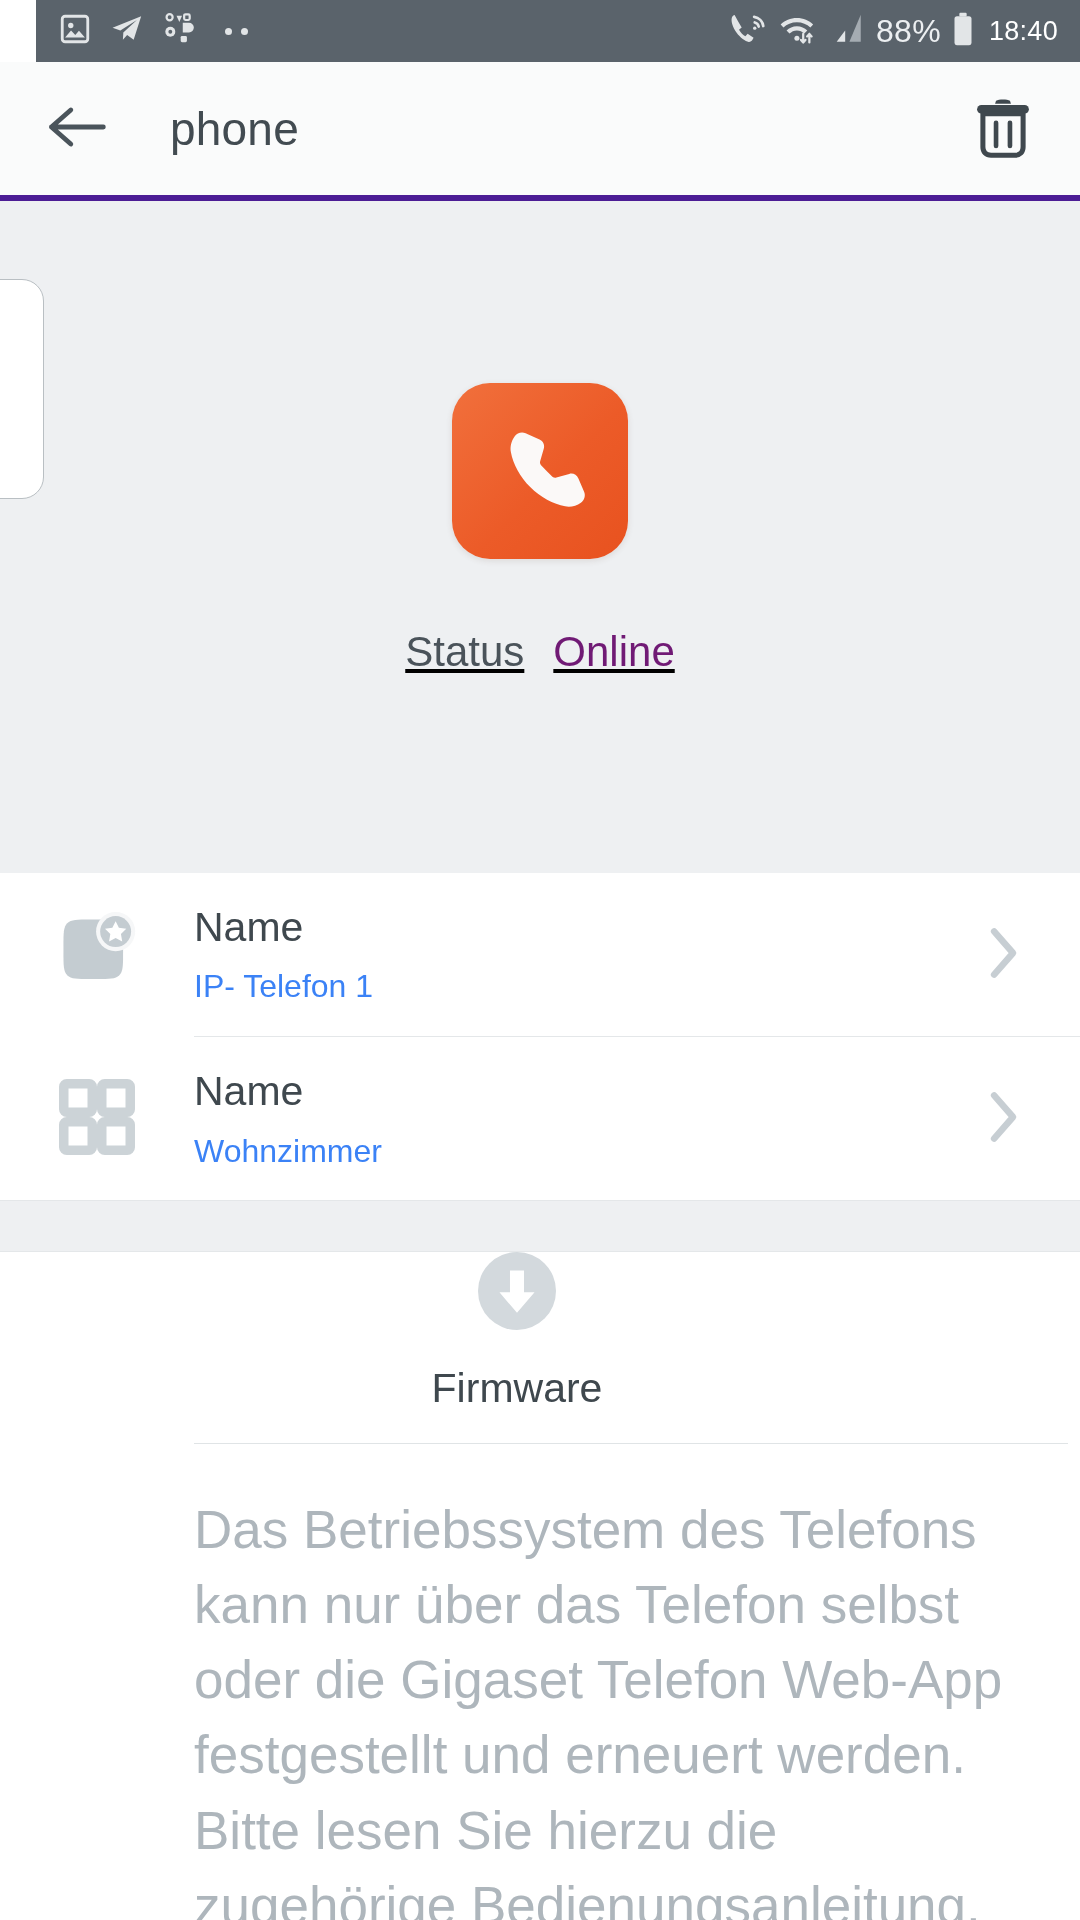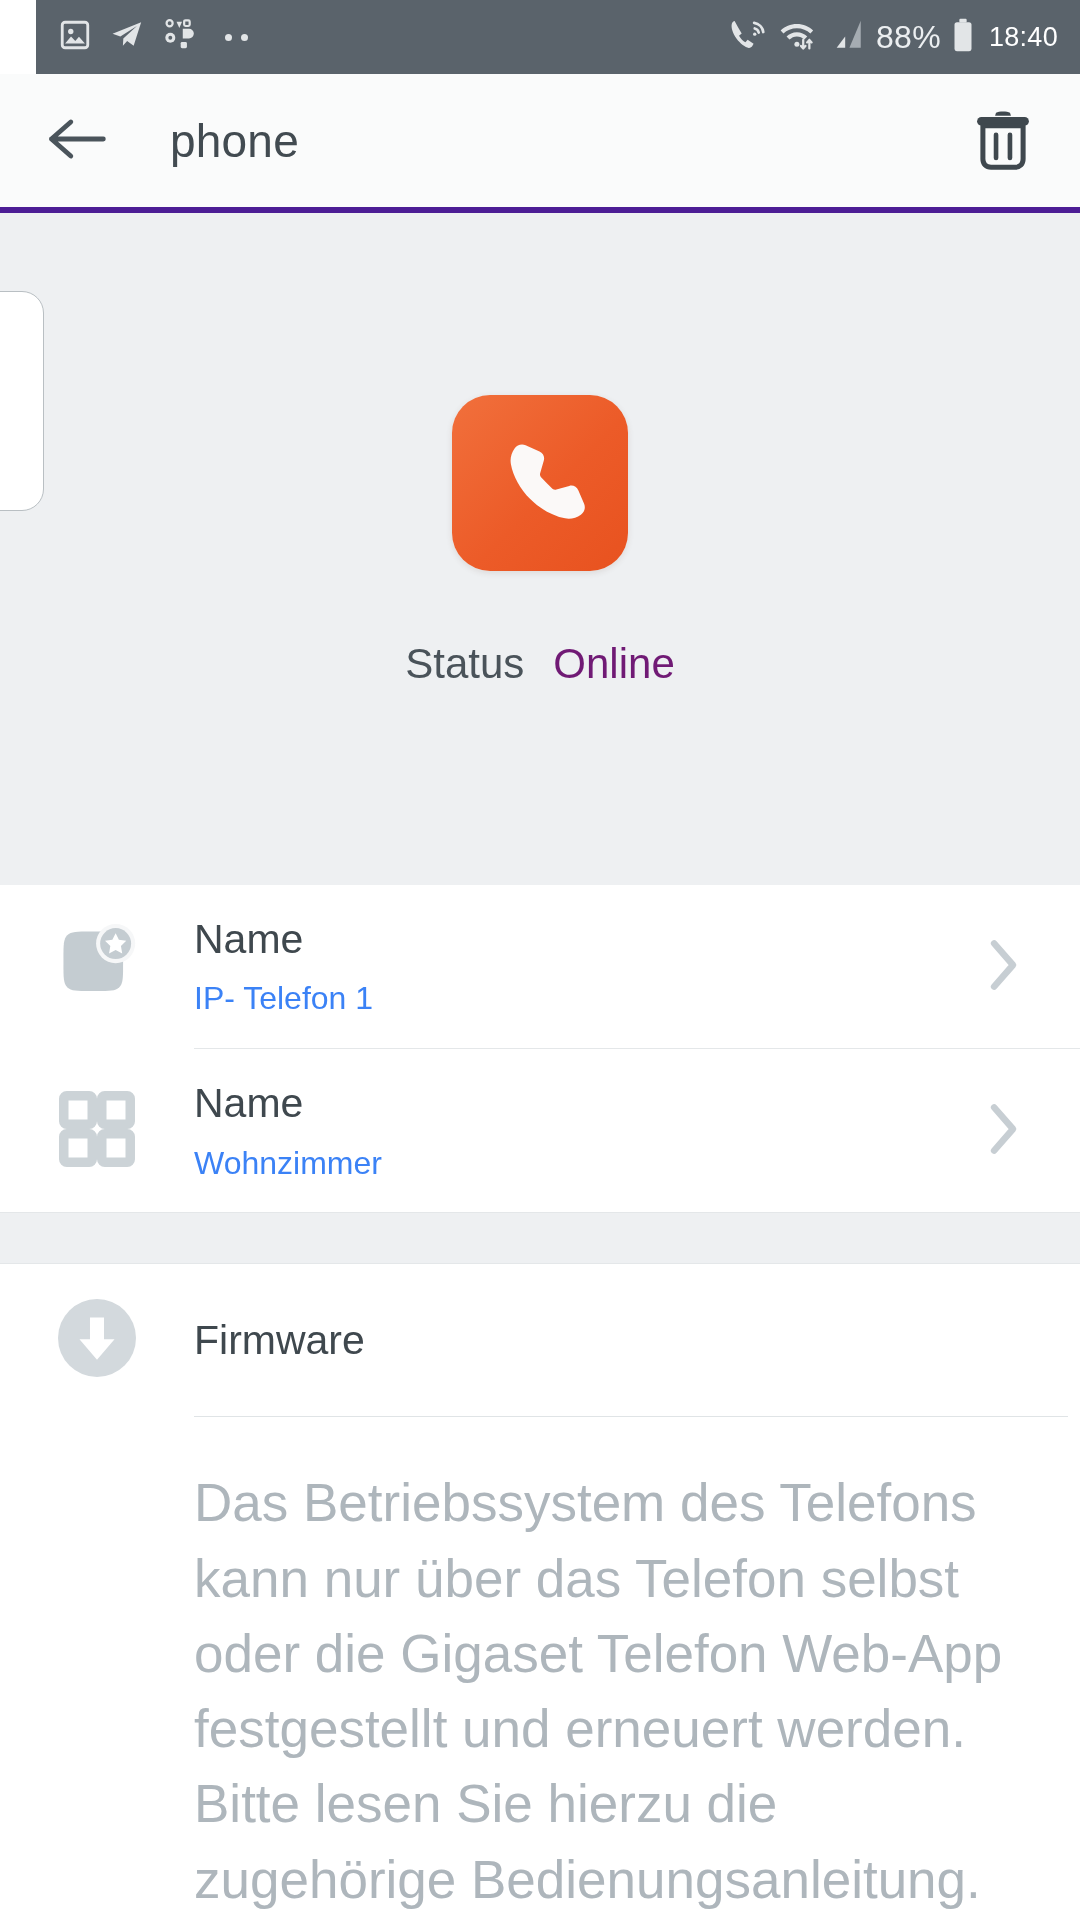--- a/index.html
+++ b/index.html
@@ -18,21 +18,21 @@
     position: relative;
     width: 1080px;
     height: 1920px;
     background: #ffffff;
     overflow: hidden;
   }
 
   
   .statusbar {
     position: relative;
-    height: 74px;
+    height: 62px;
     background: #5a636b;
     display: flex;
     align-items: center;
     padding: 0 22px;
     box-sizing: border-box;
     margin-left: 36px;
   }
   .sb-left {
     display: flex;
     align-items: center;
@@ -134,20 +134,21 @@
     display: flex;
     align-items: center;
     justify-content: center;
     box-shadow: 0 2px 6px rgba(90,60,40,0.12);
   }
   .status-line {
     margin-top: 69px;
     display: flex;
     align-items: baseline;
     gap: 29px;
+    text-decoration: underline;
   }
   .status-label {
     font-size: 42px;
     color: #4a535a;
   }
   .status-value {
     font-size: 42px;
     color: #701a75;
   }
 
@@ -203,21 +204,21 @@
     align-items: center;
     justify-content: center;
   }
   .divider {
     height: 1px;
     background: #e4e7e9;
     margin-left: 194px;
     margin-right: 0px;
   }
 
-  .firmware-row { min-height: 152px; }
+  .firmware-row { min-height: 152px; flex-direction: column; }
   .fw-divider {
     height: 1px;
     background: #e0e4e6;
     margin-left: 194px;
     margin-right: 12px;
   }
   .note {
     padding: 48px 0 0 194px;
     font-size: 53px;
     line-height: 1.42;

